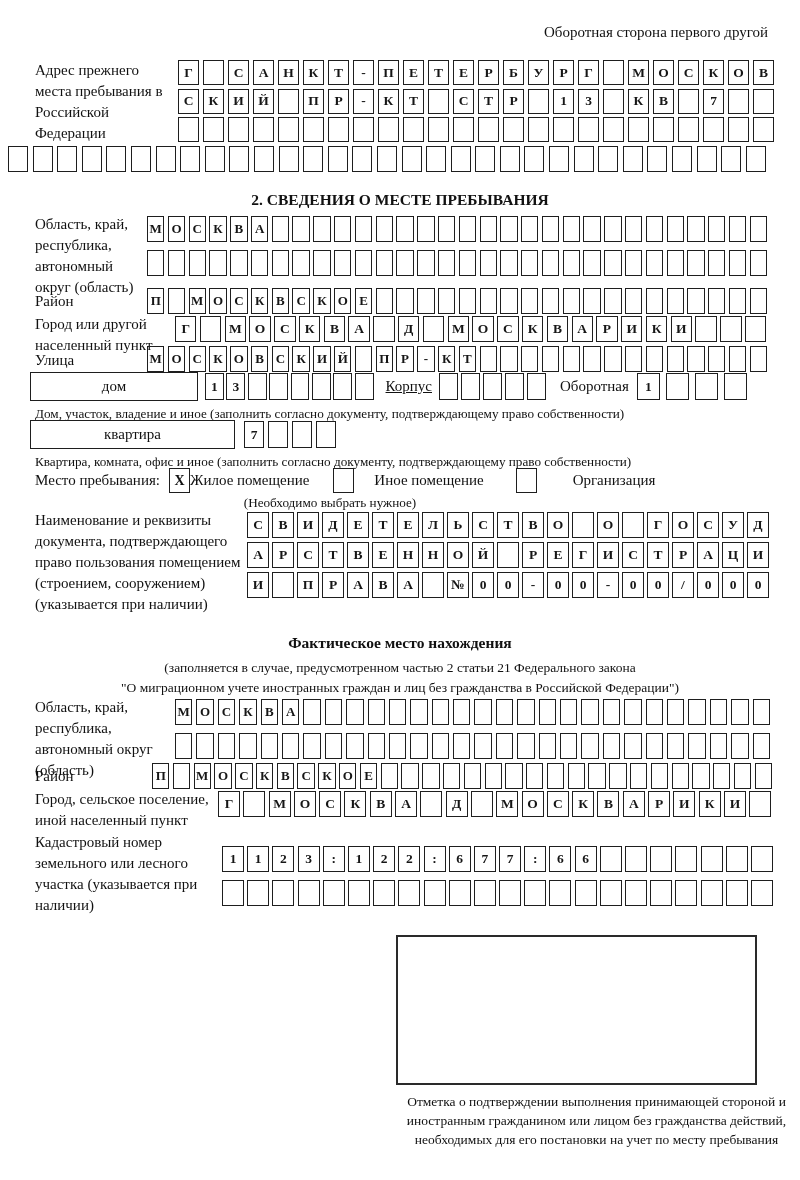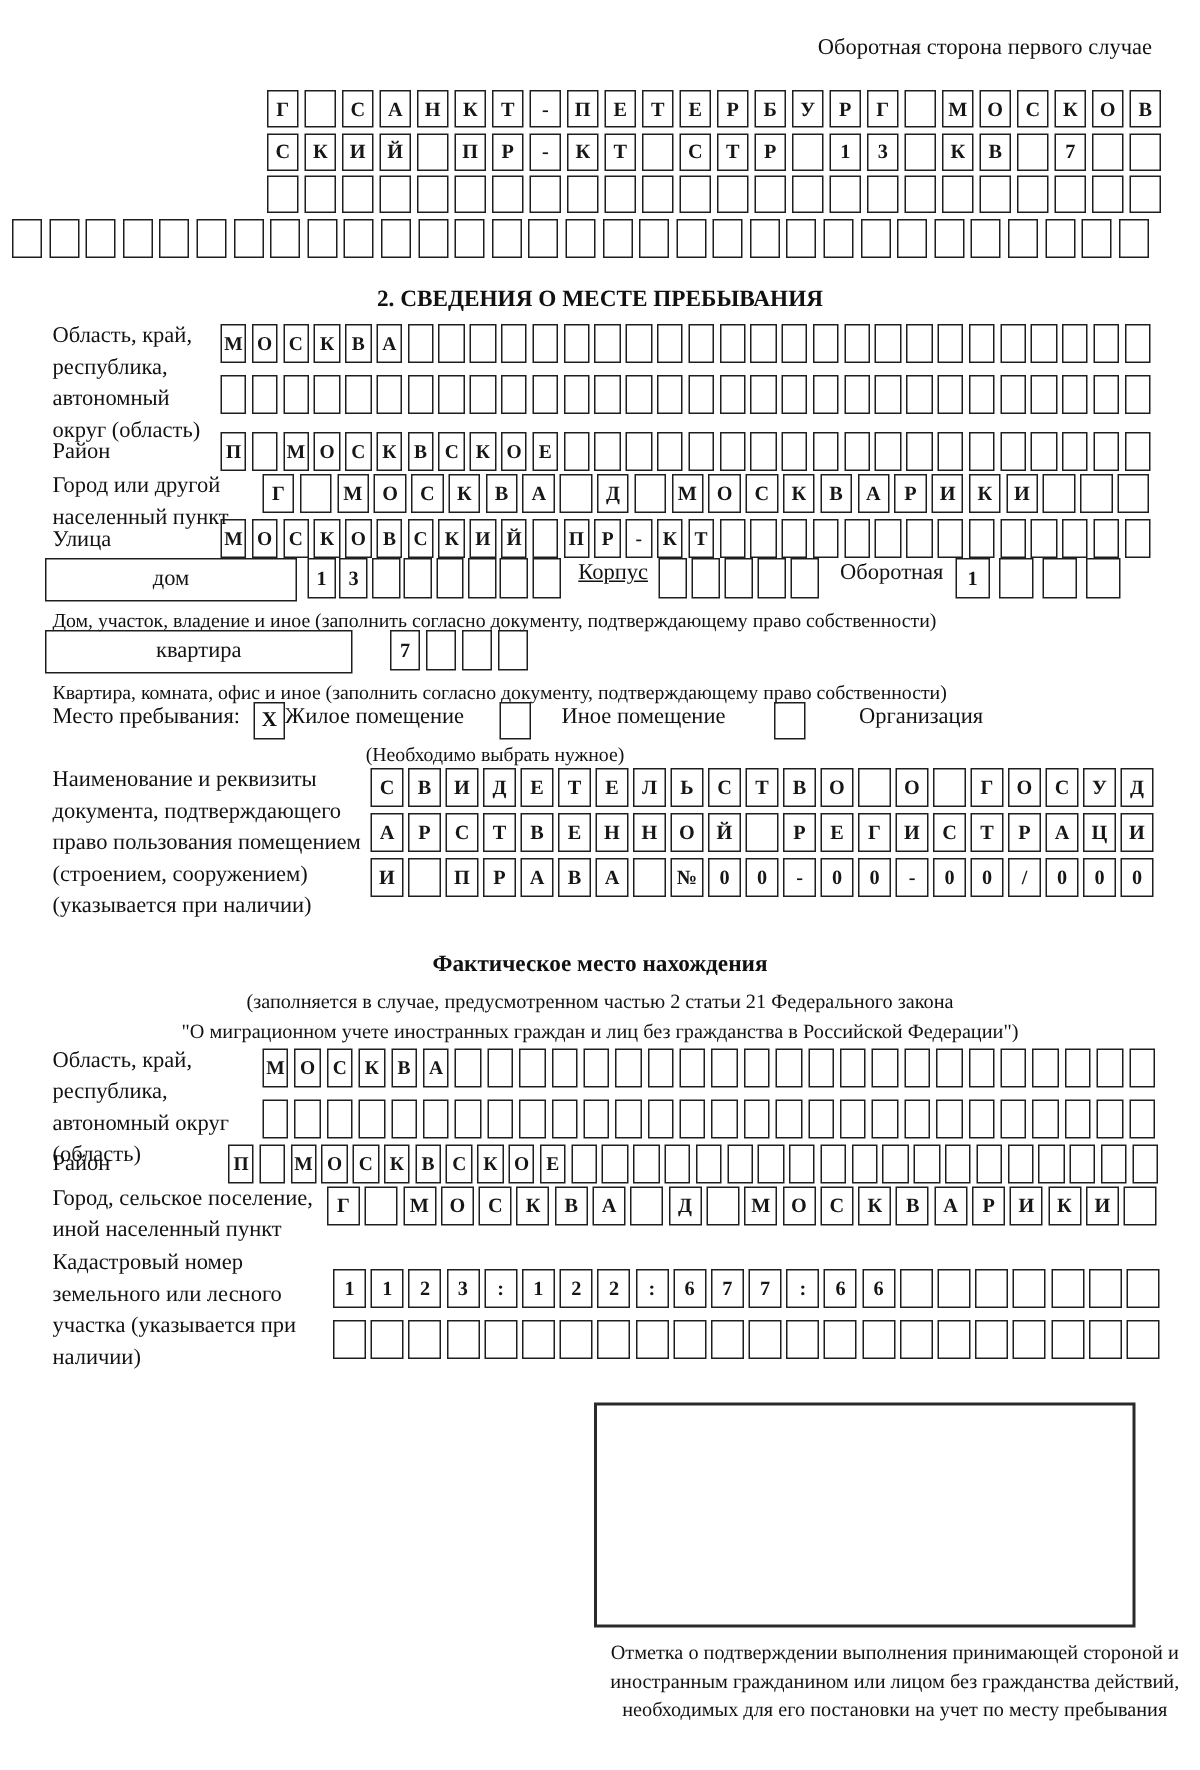--- a/index.html
+++ b/index.html
@@ -33,37 +33,38 @@
   .cr-apt       { gap: 4px; }    .cr-apt .cell       { width: 20px; height: 27px; }
   .cr-fr        { gap: 4px; }    .cr-fr .cell        { width: 17.4px; height: 26px; font-size: 13px; }
   .cr-fc        { gap: 3.3px; }  .cr-fc .cell        { width: 22px; height: 26px; }
   .cr-kad       { gap: 3.2px; }  .cr-kad .cell       { width: 22px; height: 26px; }
 
   .labelbox {
     border: 1.5px solid #1e1e1e; height: 29px;
     display: flex; align-items: center; justify-content: center;
     font-size: 15px;
   }
-  .flexrow { display: flex; align-items: flex-start; }
+  .flexrow { display: flex; align-items: center; }
 
   .chk {
     width: 21px; height: 25px; border: 1.5px solid #1e1e1e;
     display: flex; align-items: center; justify-content: center;
     font-size: 14px; font-weight: 600; flex: none;
   }
 
   .stampbox { border: 2px solid #2a2a2a; background: #fff; }
 </style>
 </head>
 <body>
 
 <div id="page">
 
-  <div class="abs lbl" style="top:22px; right:32px;">Оборотная сторона первого случае</div>
-
+  <div class="abs lbl" style="top:22px; right:32px;">Оборотная сторона первого другой</div>
+
+  <div class="abs lbl" style="left:35px; top:60px; width:132px;">Адрес прежнего места пребывания в Российской Федерации</div>
   <div class="abs gridcol" style="left:178px; top:60px;">
     <div class="cellrow cr-prev">
         <div class="cell">Г</div>
         <div class="cell"></div>
         <div class="cell">С</div>
         <div class="cell">А</div>
         <div class="cell">Н</div>
         <div class="cell">К</div>
         <div class="cell">Т</div>
         <div class="cell">-</div>
@@ -360,21 +361,21 @@
     <div class="lbl" style="margin-left:14px;">Оборотная</div>
     <div class="cellrow cr-str" style="margin-left:8px;">
         <div class="cell">1</div>
         <div class="cell"></div>
         <div class="cell"></div>
         <div class="cell"></div>
       </div>
   </div>
   <div class="abs caption" style="left:35px; top:405px; width:740px;">Дом, участок, владение и иное (заполнить согласно документу, подтверждающему право собственности)</div>
 
-  <div class="abs flexrow" style="left:30px; top:420px;gap:16px;">
+  <div class="abs flexrow" style="left:30px; top:420px;">
     <div class="labelbox" style="width:205px;">квартира</div>
     <div class="cellrow cr-apt" style="margin-left:9px;">
         <div class="cell">7</div>
         <div class="cell"></div>
         <div class="cell"></div>
         <div class="cell"></div>
       </div>
   </div>
   <div class="abs caption" style="left:35px; top:453px; width:740px;">Квартира, комната, офис и иное (заполнить согласно документу, подтверждающему право собственности)</div>
 

